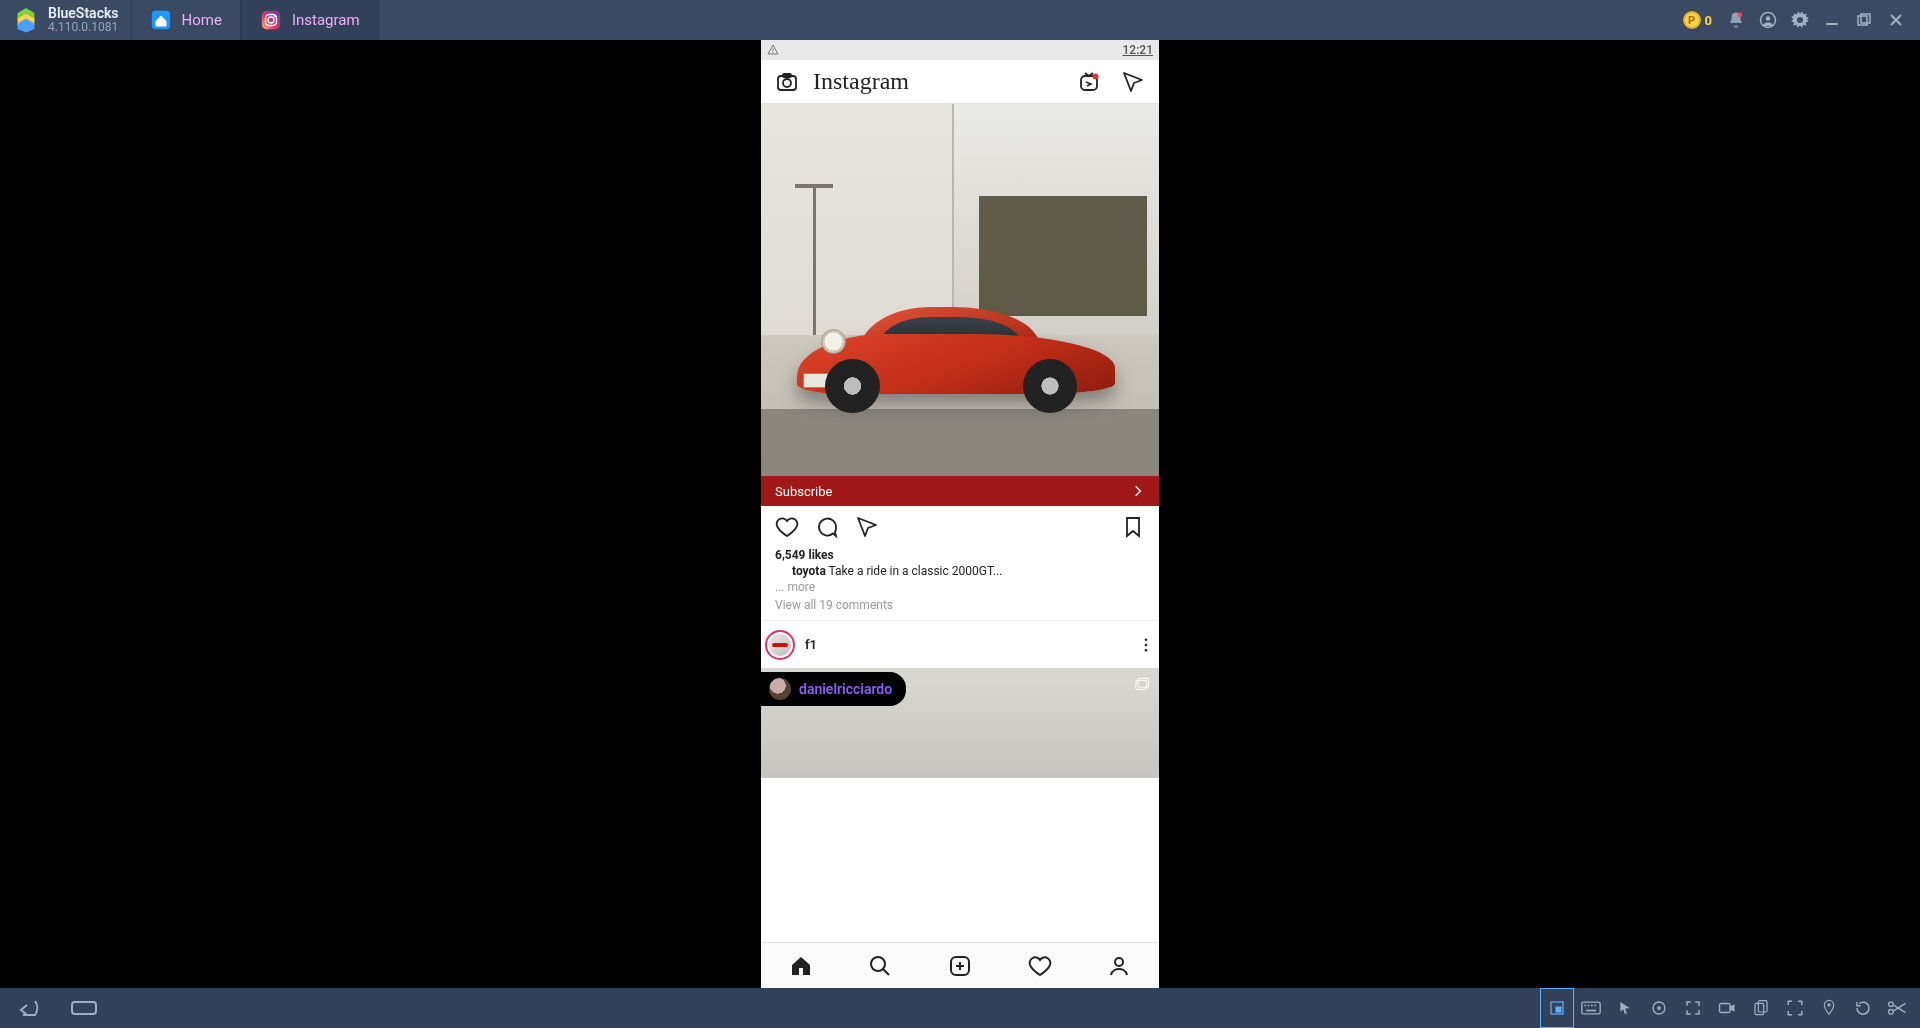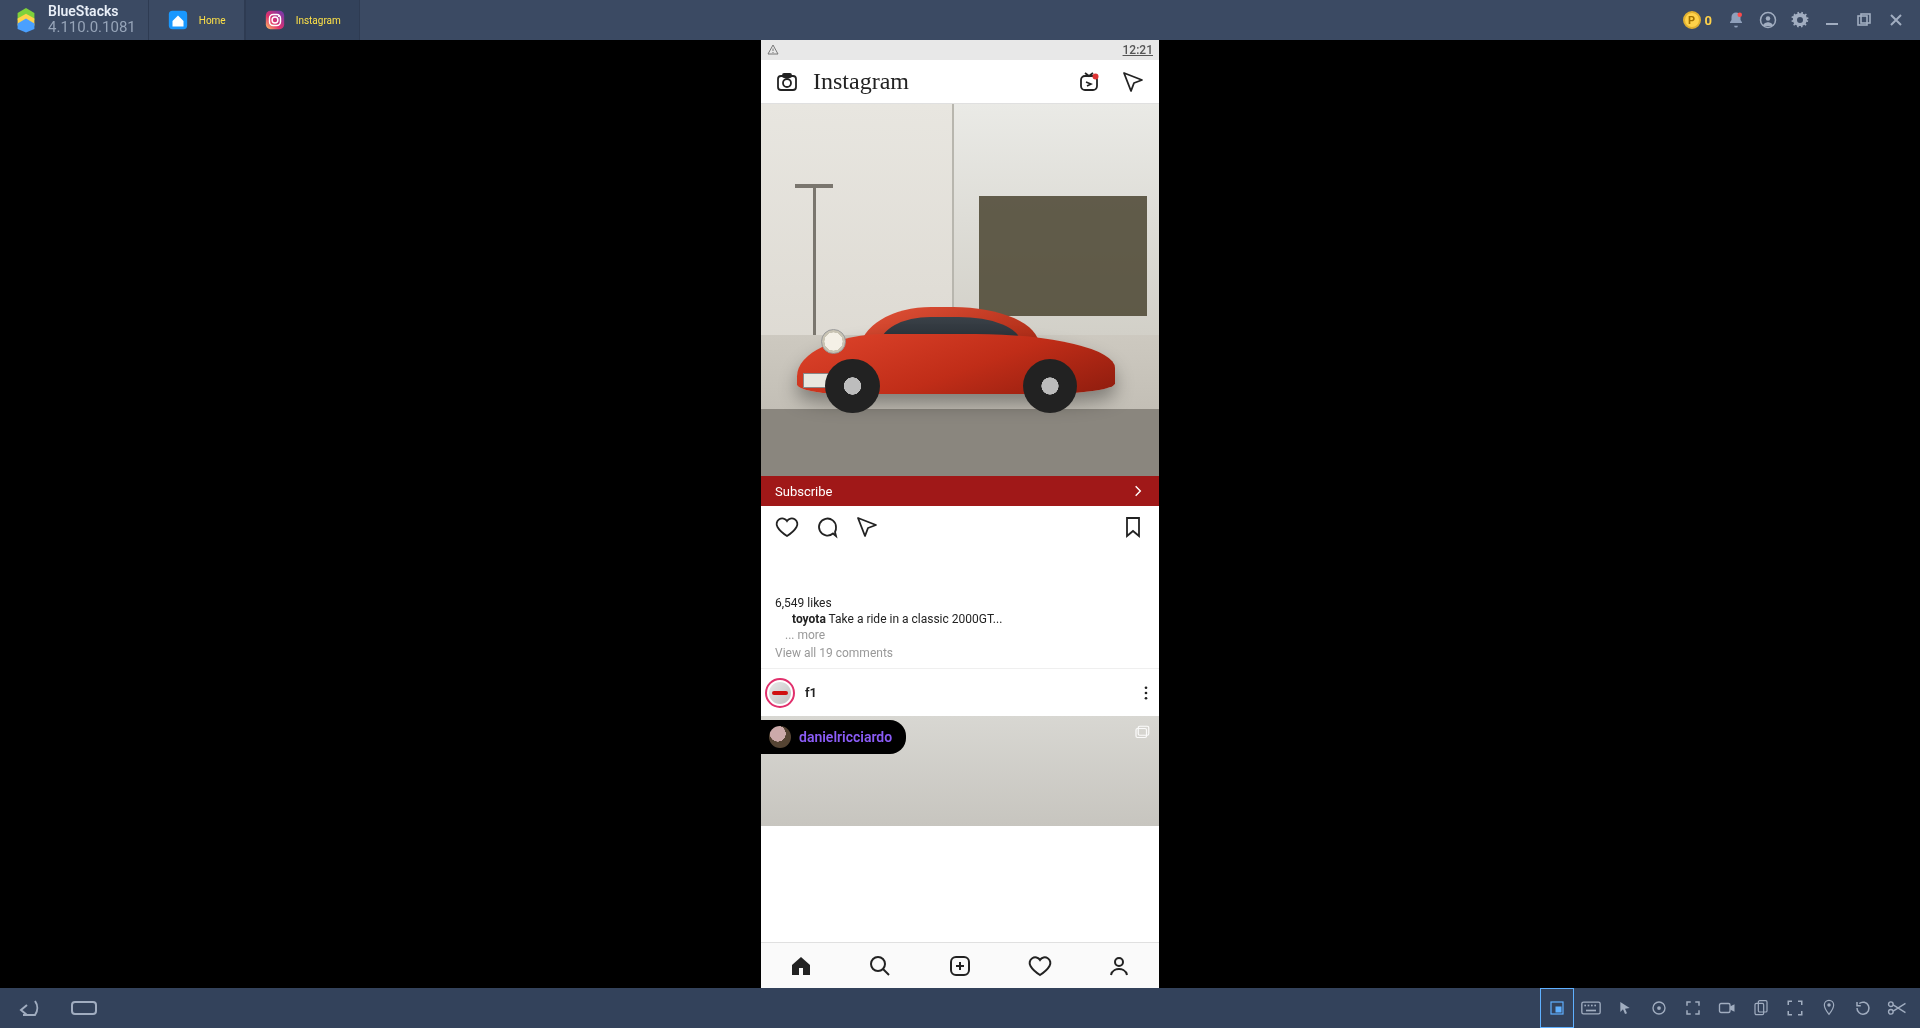--- a/index.html
+++ b/index.html
@@ -26,34 +26,34 @@
   padding: 0 12px;
   height: 100%;
 }
 .bs-logo-icon {
   width: 28px;
   height: 28px;
   margin-right: 8px;
 }
 .bs-logo-text { display: flex; flex-direction: column; line-height: 1.1; }
 .bs-logo-name { font-weight: 600; color: #e8eef7; font-size: 14px; }
-.bs-logo-ver { font-size: 15px; color: #96a4b8; }
+.bs-logo-ver { font-size: 12px; color: #96a4b8; }
 
 .bs-tab {
   display: flex;
   align-items: center;
   height: 100%;
   padding: 0 18px;
   border-right: 1px solid #2e3b52;
   border-left: 1px solid #2e3b52;
   cursor: pointer;
 }
 .bs-tab.active { background: #33425b; }
 .bs-tab-icon { width: 22px; height: 22px; margin-right: 10px; }
-.bs-tab-label { color: #fde047; font-size: 10px; }
+.bs-tab-label { color: #f0abfc; font-size: 15px; }
 
 .bs-spacer { flex: 1; }
 .bs-right { display: flex; align-items: center; height: 100%; padding-right: 8px; }
 .bs-right-item {
   width: 32px;
   height: 40px;
   display: flex;
   align-items: center;
   justify-content: center;
   cursor: pointer;
@@ -218,24 +218,24 @@
 .action-row {
   height: 42px;
   display: flex;
   align-items: center;
   padding: 0 14px;
 }
 .action-icon { width: 24px; height: 24px; margin-right: 16px; color: #222; cursor:pointer; }
 .action-row .save { margin-left: auto; margin-right: 0; }
 
 
-.likes-row { padding: 0 14px; font-size: 12px; font-weight: 400; color: #222; margin-top: 48px; }
+.likes-row { padding: 0 14px; font-size: 12px; font-weight: 700; color: #222; }
 .caption-row { padding: 2px 31px; font-size: 12px; color: #222; }
 .caption-row .user { font-weight: 700; }
-.more-row { padding: 0 24px; font-size: 12px; color: #999; }
+.more-row { padding: 0 14px; font-size: 12px; color: #999; }
 .viewcomments { padding: 4px 14px 8px; font-size: 12px; color: #999; cursor:pointer; }
 
 
 .post-hdr {
   height: 48px;
   display: flex;
   align-items: center;
   padding: 0 4px;
   border-top: 1px solid #efefef;
 }

